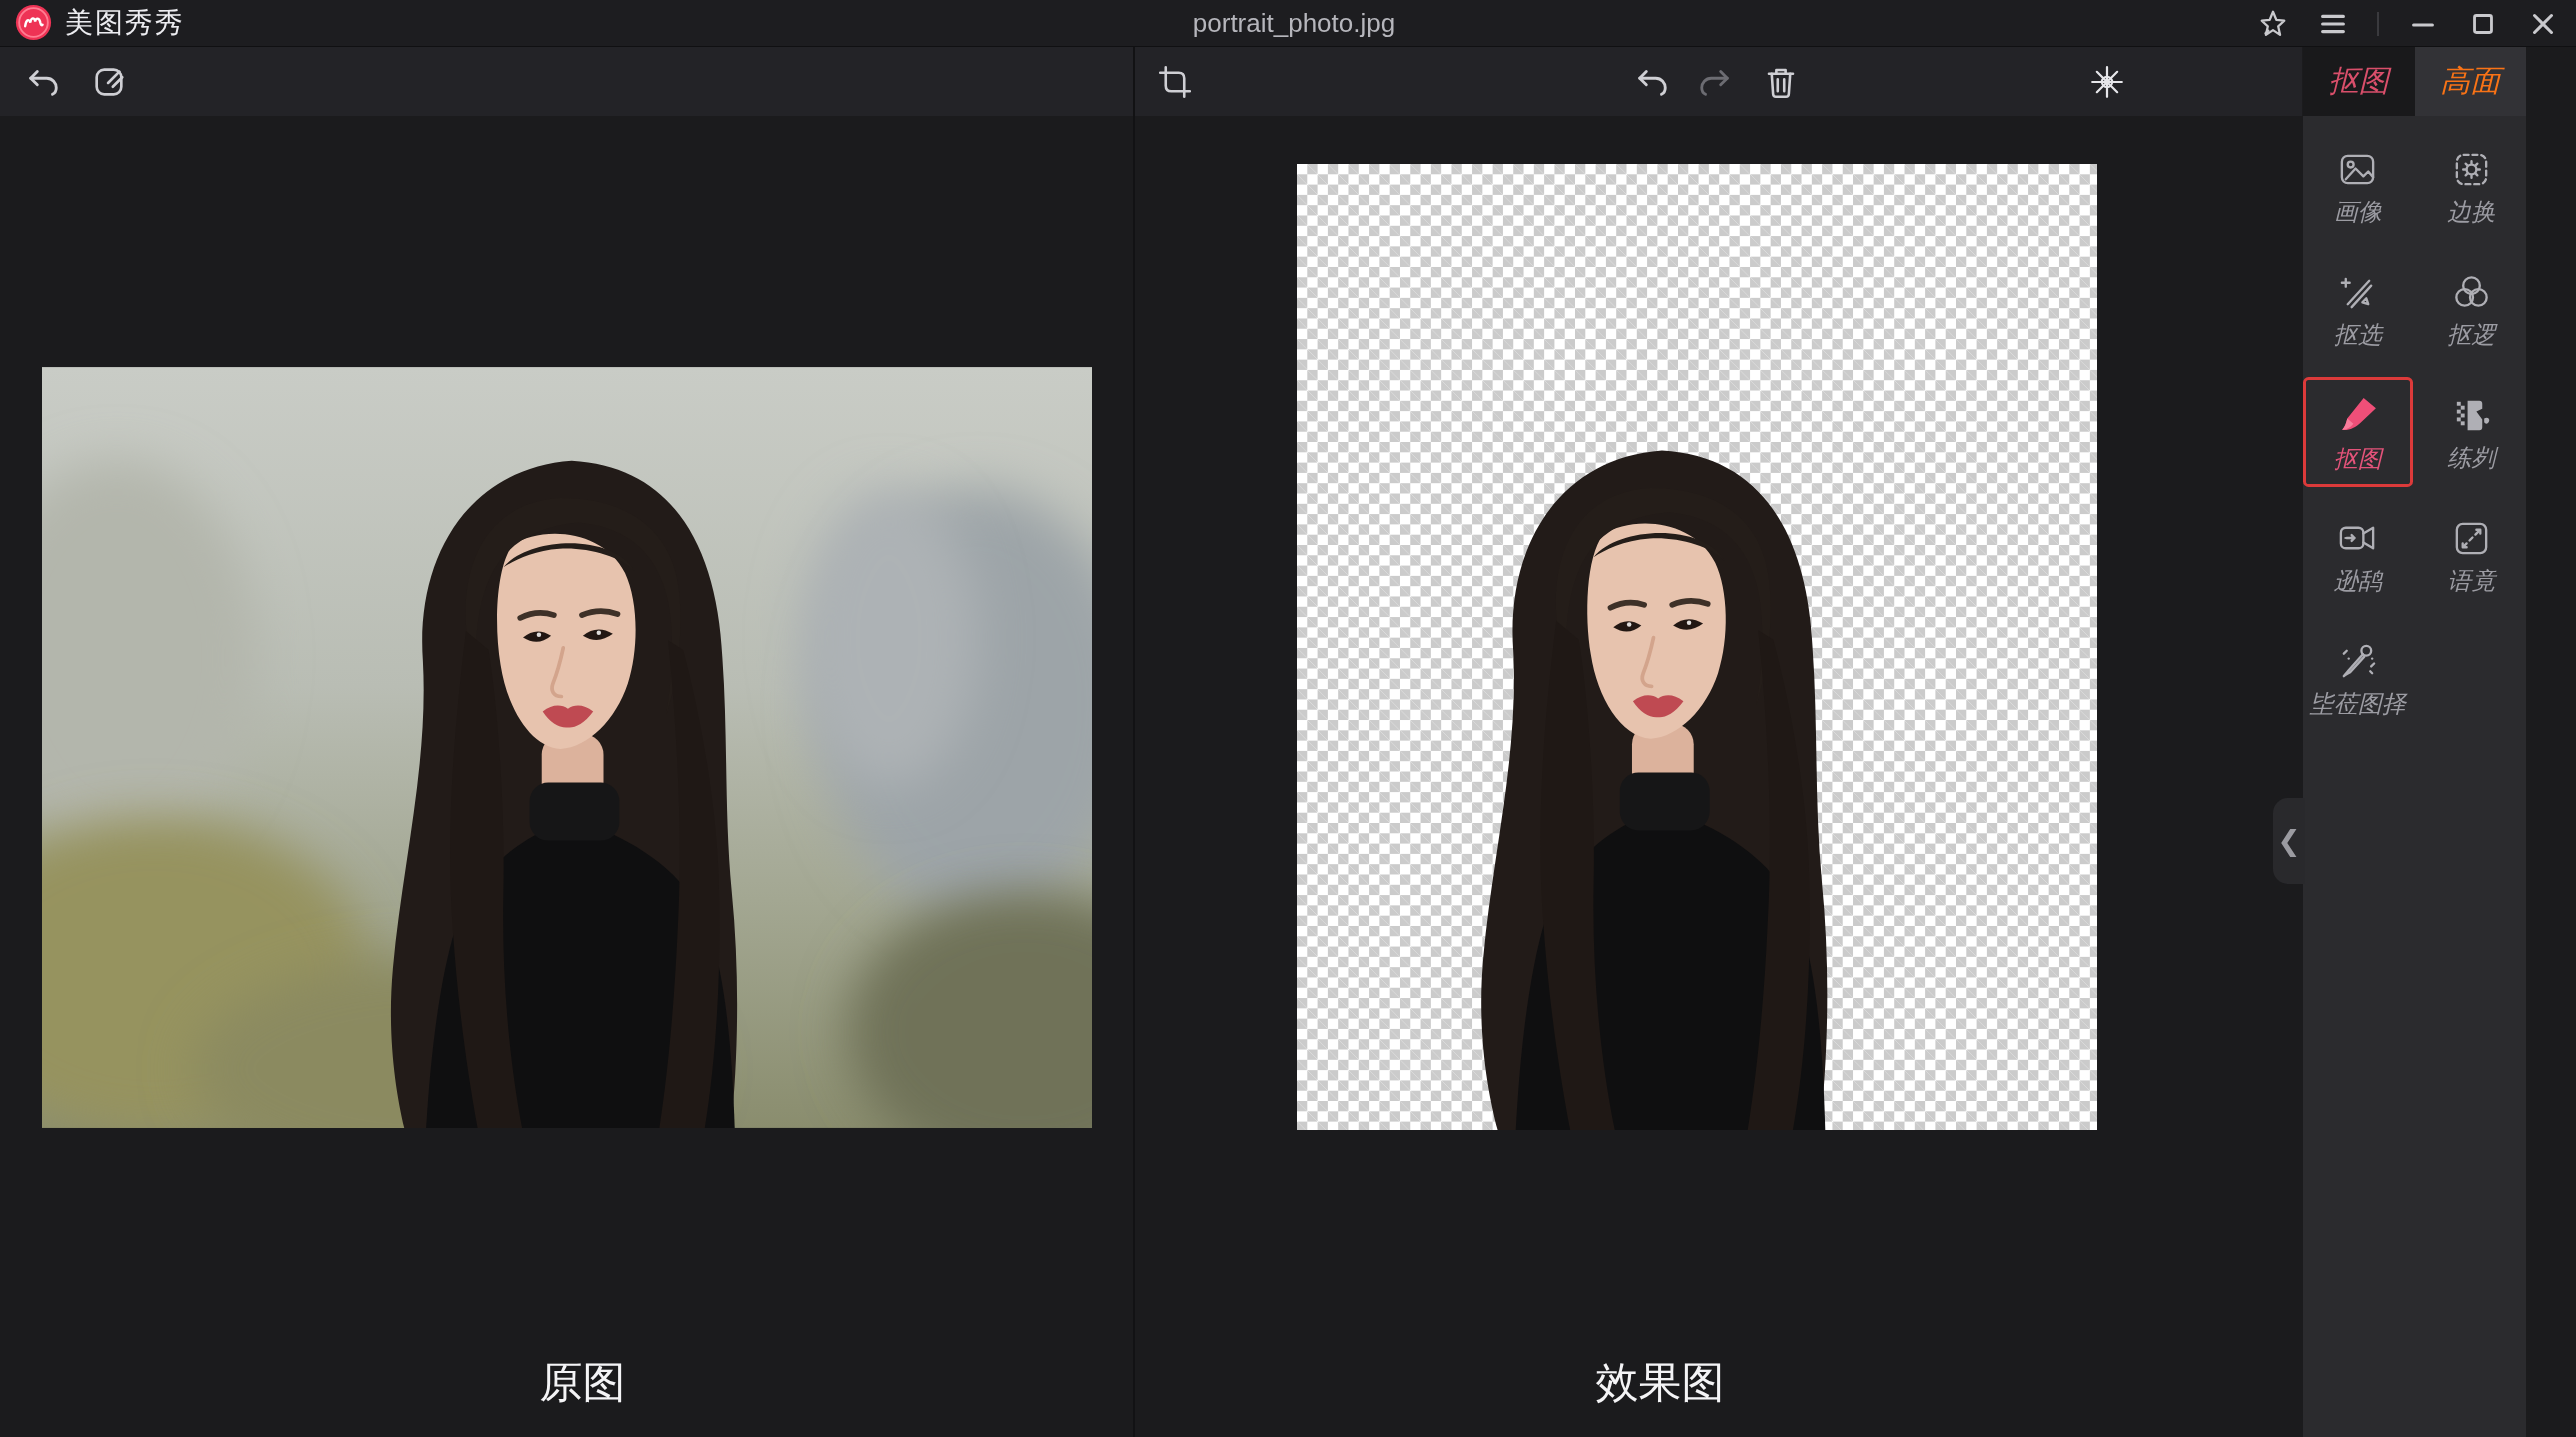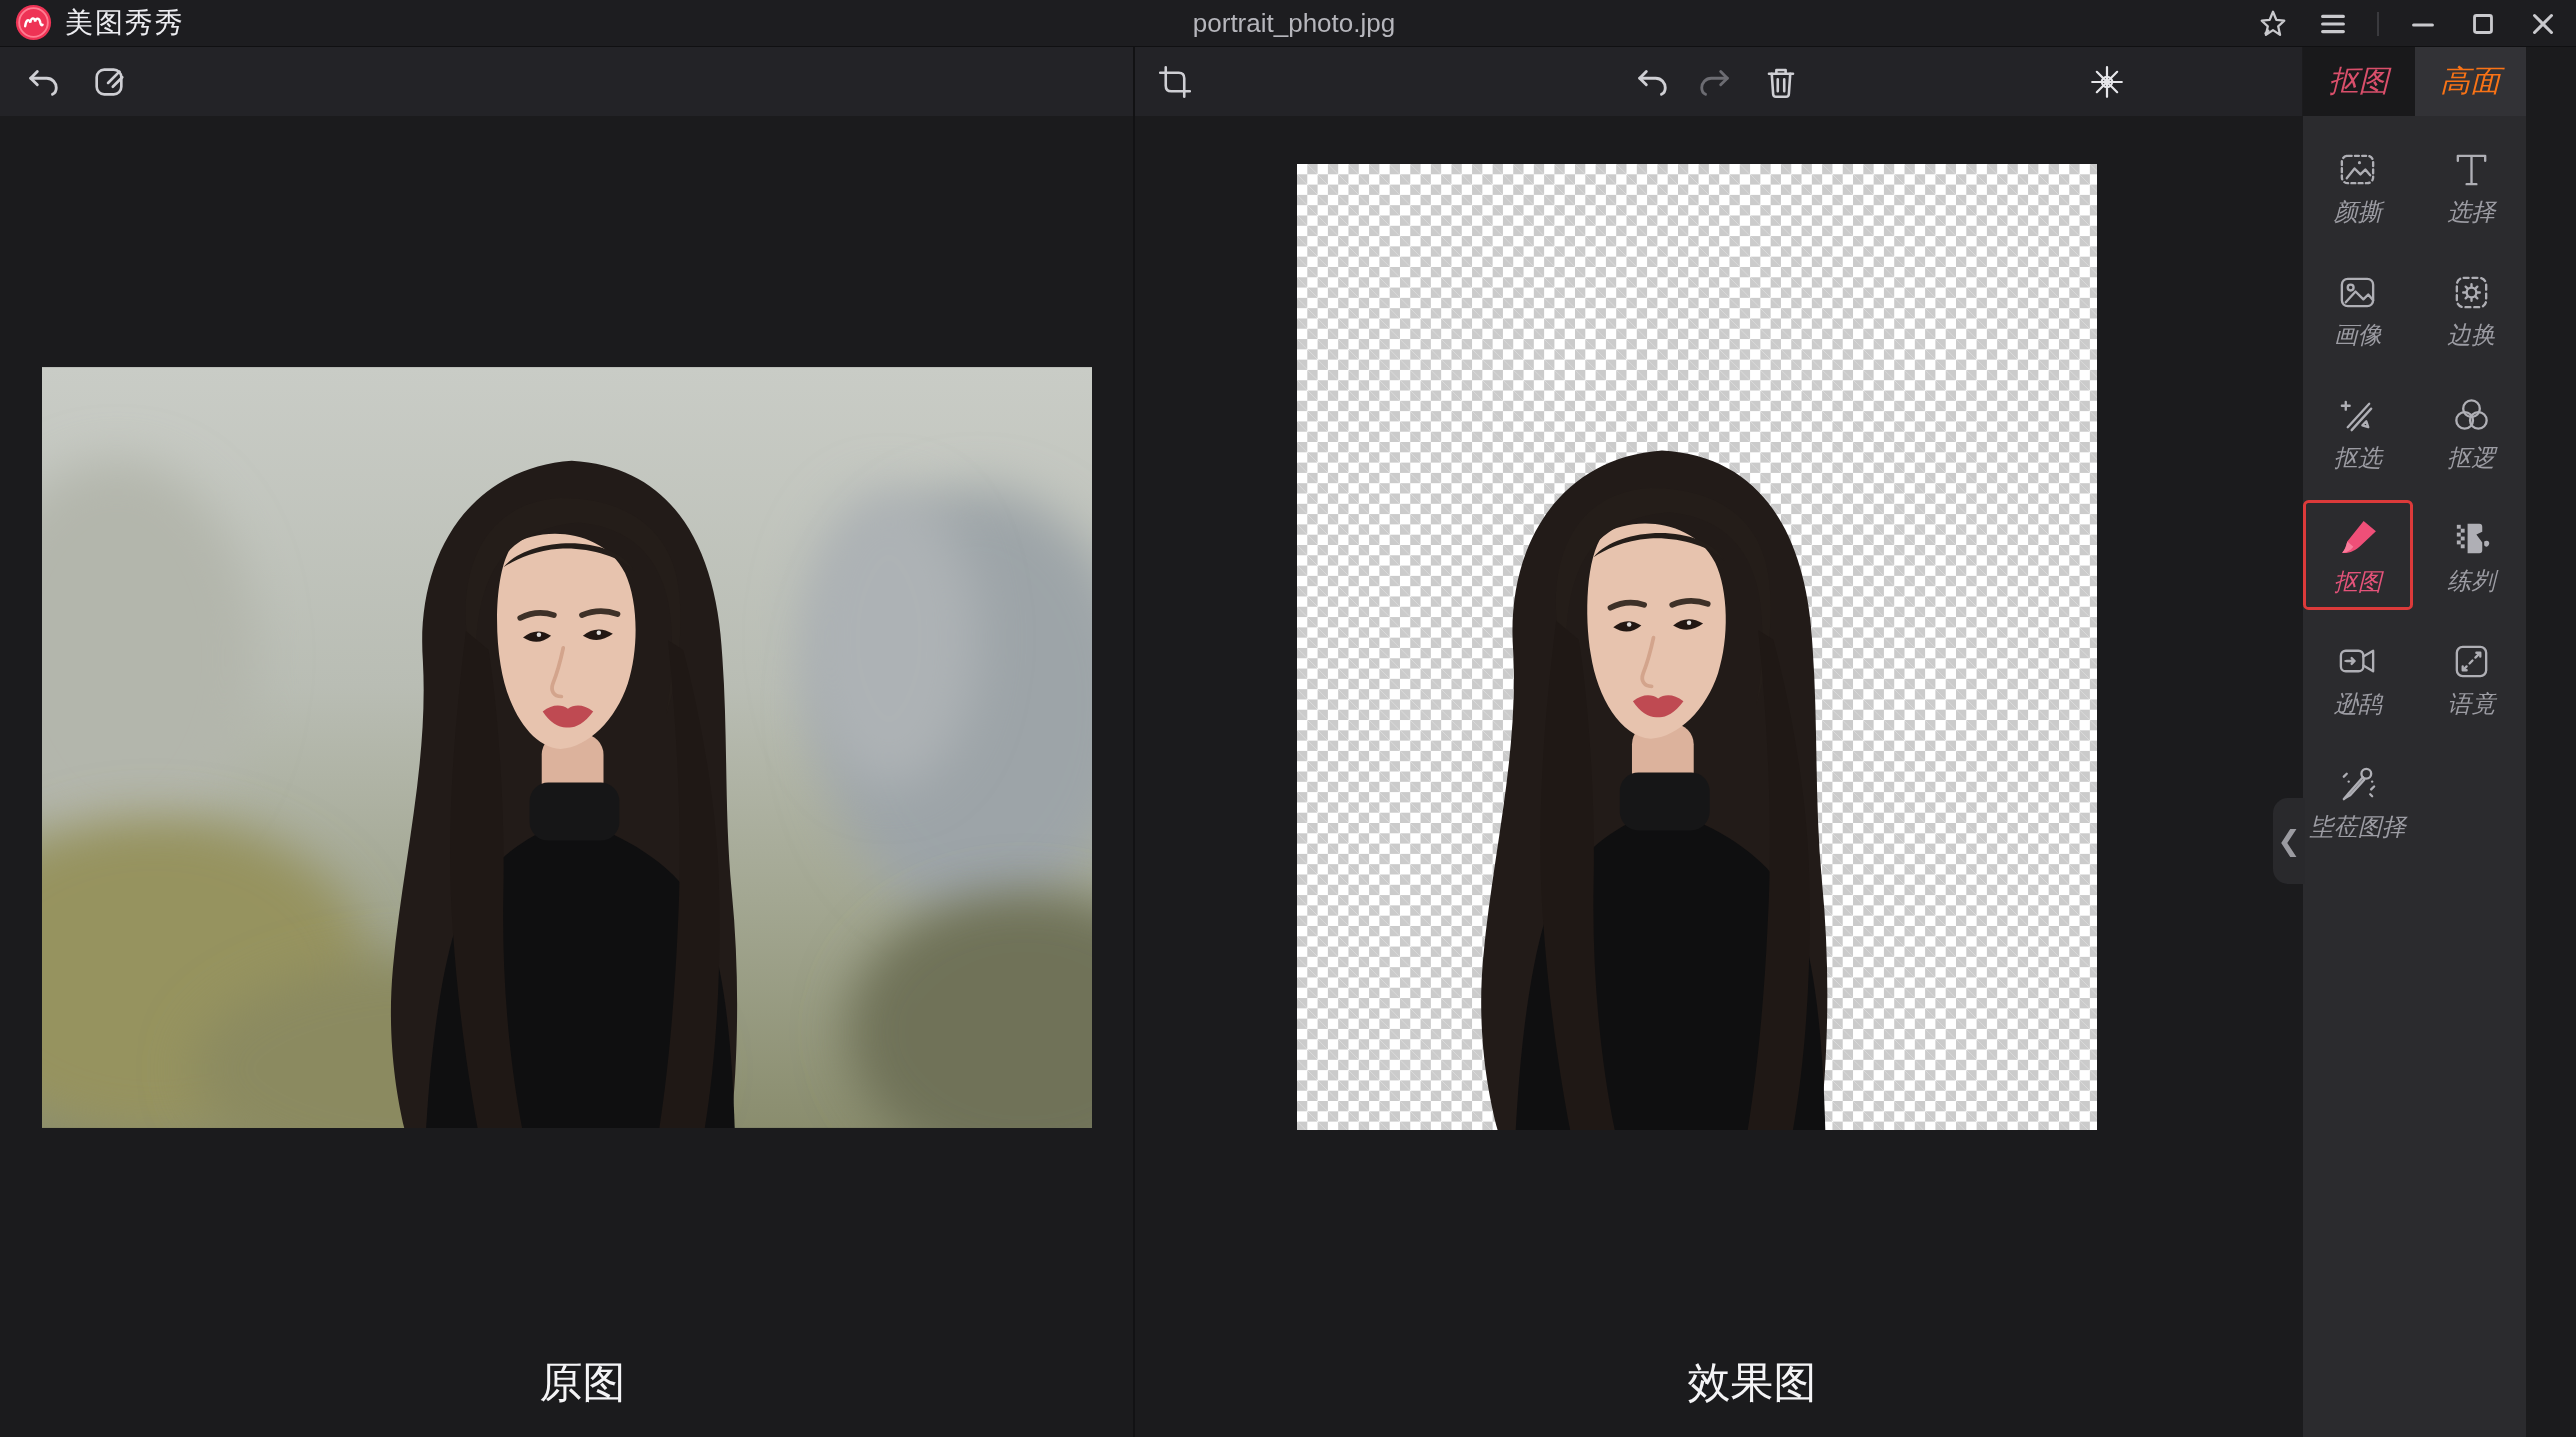--- a/index.html
+++ b/index.html
@@ -28,21 +28,21 @@
   .photo-original { position:absolute; left:42px; top:367px; width:1050px; height:761px; overflow:hidden; }
   .photo-original svg { display:block; }
   .effect-area { position:absolute; left:1297px; top:164px; width:800px; height:966px;
     background-color:#ffffff;
     background-image:
       linear-gradient(45deg,#cbcbcb 25%,transparent 25%,transparent 75%,#cbcbcb 75%),
       linear-gradient(45deg,#cbcbcb 25%,transparent 25%,transparent 75%,#cbcbcb 75%);
     background-size:20.6px 20.6px; background-position:0 0,10.3px 10.3px; overflow:hidden; }
   .caption { position:absolute; top:1354px; color:#f4f4f6; font-size:43px; text-align:center; }
   .caption-left { left:16px; width:1133px; }
-  .caption-right { left:1168px; width:1168px; }
+  .caption-right { left:1076px; width:1168px; }
 
   
   .sidebar { position:absolute; left:2303px; top:47px; width:223px; height:1391px; background:#2b2b2e;font-style:italic; }
   .tabs { display:flex; height:69px; }
   .tab { flex:1; display:flex; align-items:center; justify-content:center; font-size:30px; color:#f97316; background:#323236; }
   .tab.active { background:#19191b; color:#d94f6b; }
   .tools { padding-top:15px; display:flex; flex-direction:column; }
   .tool-row { display:flex; justify-content:center; gap:3.7px; height:123px; }
   .tool-cell { width:124px; height:110px; display:flex; flex-direction:column; align-items:center;
     justify-content:center; gap:8.4px; border:3.7px solid transparent; border-radius:5.6px; }
@@ -196,36 +196,20 @@
   <div class="caption caption-left">原图</div>
   <div class="caption caption-right">效果图</div>
 
   <div class="sidebar">
     <div class="tabs">
       <div class="tab active">抠图</div>
       <div class="tab">高面</div>
     </div>
     <div class="tools">
 
-      <div class="tool-row">
-        <div class="tool-cell">
-          <svg width="43" height="43" viewBox="0 0 44 44">
-            <rect x="6" y="8" width="32" height="28" rx="6" class="ticon" stroke-dasharray="4 3.4"></rect>
-            <path d="M11,31 L19,21 L25,27 L30,22 L35,28" class="ticon"></path>
-            <circle cx="24" cy="15" r="1.6" fill="#afafb5" stroke="none"></circle>
-          </svg>
-          <span class="tool-label">颜撕</span>
-        </div>
-        <div class="tool-cell">
-          <svg width="43" height="43" viewBox="0 0 44 44">
-            <path d="M8,8 H36 M8,8 V13 M36,8 V13 M22,8 V37 M17,37 H27" class="ticon"></path>
-          </svg>
-          <span class="tool-label">选择</span>
-        </div>
-      </div>
 
       <div class="tool-row">
         <div class="tool-cell">
           <svg width="43" height="43" viewBox="0 0 44 44">
             <rect x="6" y="8" width="32" height="28" rx="6" class="ticon"></rect>
             <circle cx="15" cy="17" r="3" class="ticon"></circle>
             <path d="M10,32 L20,21 L28,29 L33,24 L38,30" class="ticon"></path>
           </svg>
           <span class="tool-label">画像</span>
         </div>

